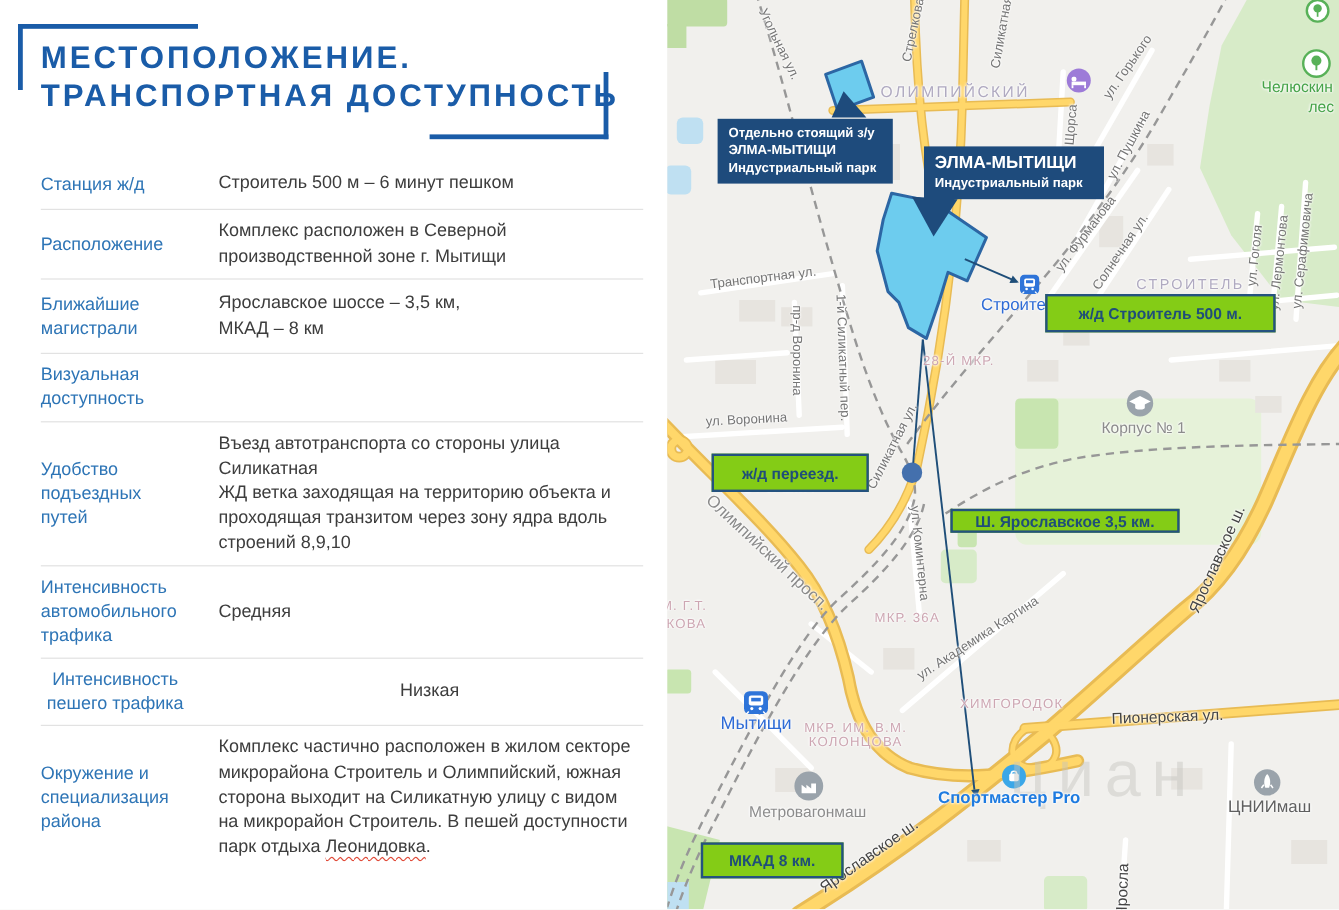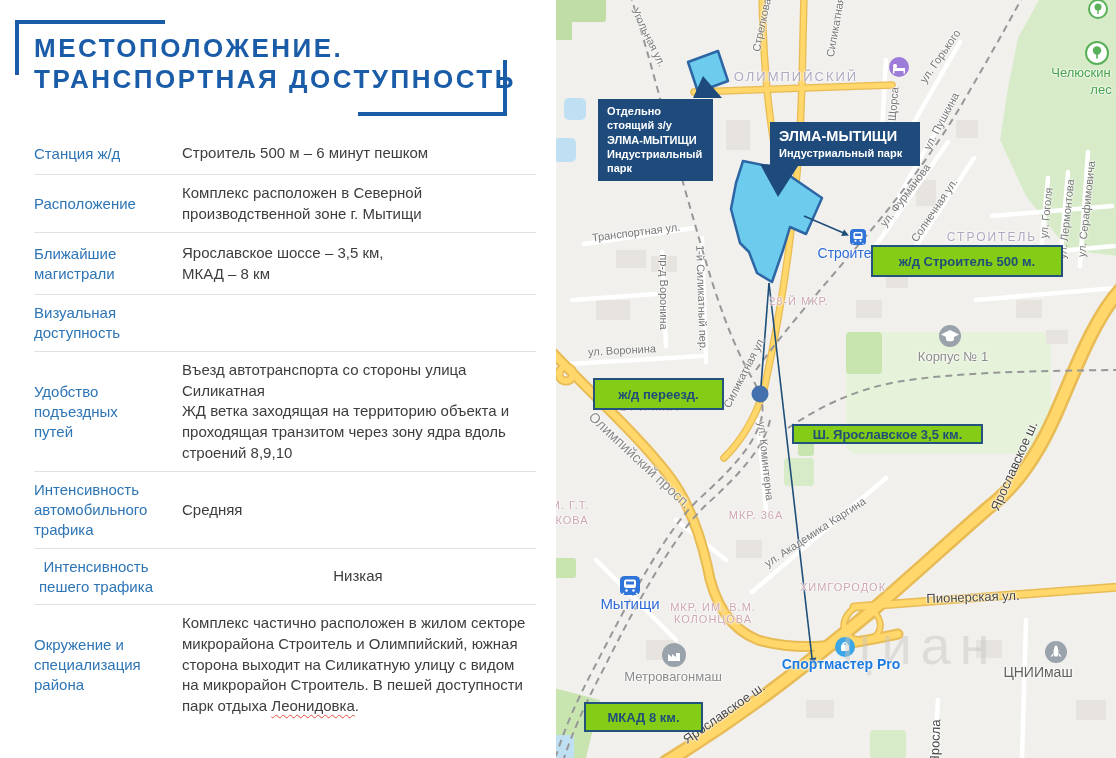--- a/index.html
+++ b/index.html
@@ -294,30 +294,30 @@
     <div class="ml dist" style="left:157px; top:613px;">МКР. ИМ. В.М.
 КОЛОНЦОВА</div>
     <div class="ml dist" style="left:14px; top:505px;">М. Г.Т.</div>
     <div class="ml dist" style="left:16px; top:520px;">КОВА</div>
 
     <div class="ml grn" style="left:525px; top:72px;">Челюскин</div>
     <div class="ml grn" style="left:545px; top:89px;">лес</div>
     <div class="ml poi" style="left:397px; top:356px;">Корпус № 1</div>
     <div class="ml poi" style="left:117px; top:676px;">Метровагонмаш</div>
     <div class="ml poi-blue" style="left:285px; top:664px;">Спортмастер Pro</div>
-    <div class="ml poi-dark" style="left:482px; top:672px;">ЦНИИмаш</div>
+    <div class="ml poi-dark" style="left:502px; top:672px;">ЦНИИмаш</div>
     <div class="ml stn" style="left:296px; top:253px; z-index:1;">Строитель</div>
     <div class="ml stn stn-big" style="left:74px; top:603px;">Мытищи</div>
 
     <div class="dbox" style="left:315px; top:245px; width:192px; height:32px;">ж/д Строитель 500 м.</div>
     <div class="dbox" style="left:37px; top:378px; width:131px; height:32px;">ж/д переезд.</div>
     <div class="dbox" style="left:236px; top:424px; width:191px; height:20px;">Ш. Ярославское 3,5 км.</div>
     <div class="dbox" style="left:28px; top:702px; width:119px; height:30px;">МКАД 8 км.</div>
 
-    <div class="callout" style="left:42px; top:99px; width:115px;">
+    <div class="callout" style="left:42px; top:99px; width:146px;">
       <div class="c-sm">Отдельно стоящий з/у</div>
       <div class="c-sm">ЭЛМА-МЫТИЩИ</div>
       <div class="c-sm">Индустриальный парк</div>
     </div>
     <div class="callout" style="left:214px; top:122px; width:150px;">
       <div class="c-lg">ЭЛМА-МЫТИЩИ</div>
       <div class="c-sm">Индустриальный парк</div>
     </div>
   </div>
 </div>

